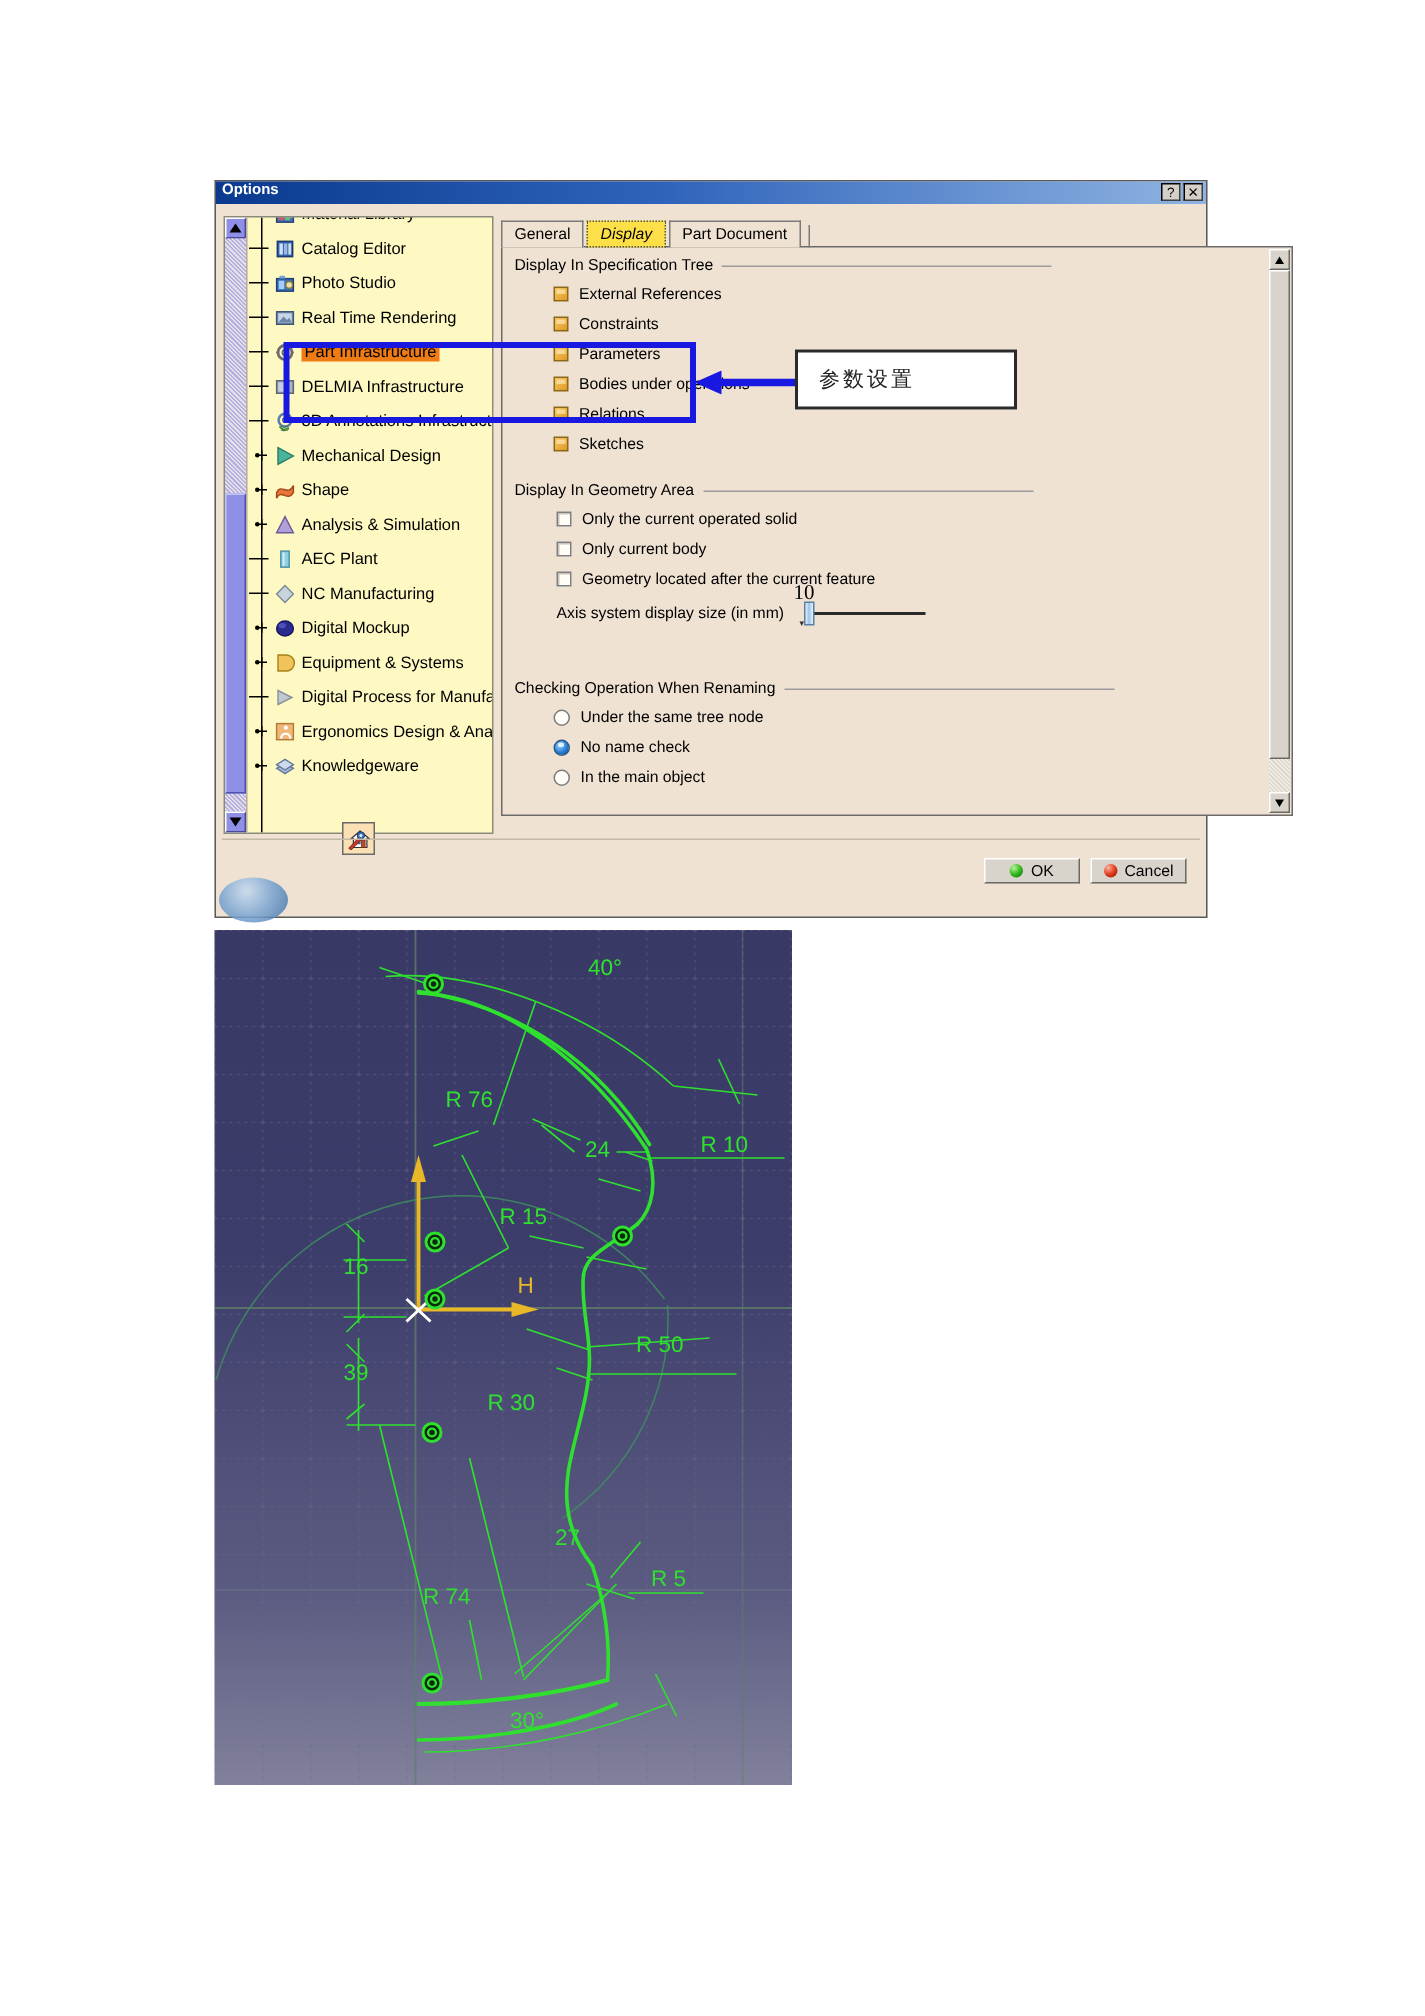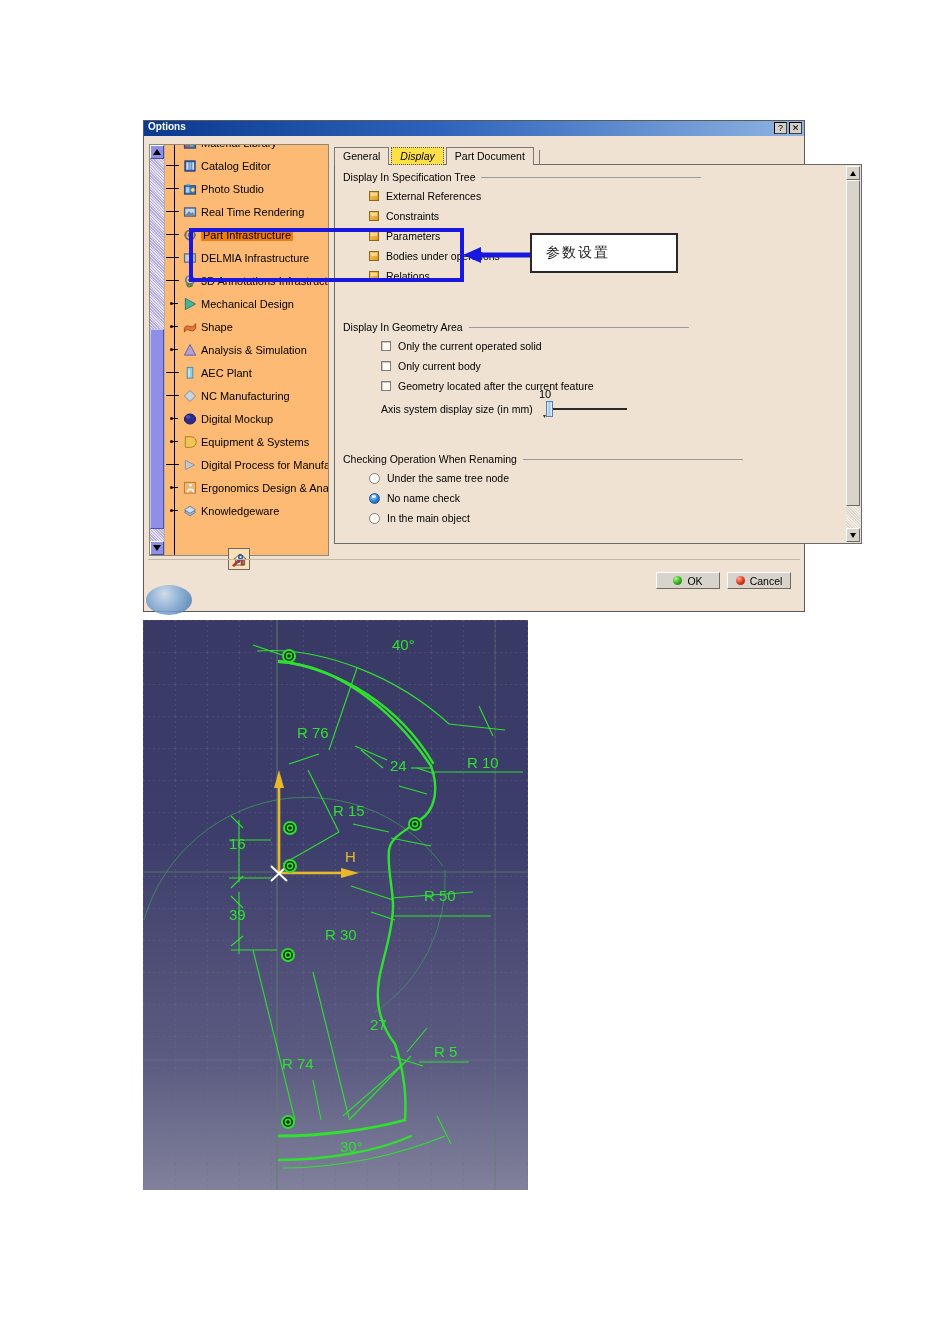--- a/index.html
+++ b/index.html
@@ -30,21 +30,21 @@
     border-right-color:#404040;border-bottom-color:#404040;
     font-size:9px;line-height:11px;text-align:center;color:#000;
     box-sizing:border-box;font-family:"Liberation Sans",sans-serif;
   }
 
   #dialog-body{position:absolute;left:0;top:15px;width:100%;height:477px;}
 
   
   #tree-panel{
     position:absolute;left:5px;top:8px;width:180px;height:412px;
-    background:#fdba74;border:1px solid #8a8a7a;box-sizing:border-box;
+    background:#fef9c3;border:1px solid #8a8a7a;box-sizing:border-box;
     overflow:hidden;
   }
   #tree-scrollbar{
     position:absolute;left:0;top:0;width:15px;height:100%;
     background:#efe2d2;border-right:1px solid #b9ad9a;box-sizing:border-box;
   }
   .tsb-arrow{
     width:14px;height:14px;background:#8f8fe8;border:1px solid #fff;
     border-right-color:#4a4a9a;border-bottom-color:#4a4a9a;
     box-sizing:border-box;display:flex;align-items:center;justify-content:center;
@@ -141,22 +141,22 @@
     background:radial-gradient(circle at 35% 32%,#9fd3ff 0%,#2a7fd4 55%,#0d4a8c 100%);
     border-color:#2a5a8a;
   }
   .radio.on::after{
     content:"";position:absolute;left:2px;top:1.5px;width:4px;height:2.5px;
     border-radius:50%;background:#fff;opacity:.75;
   }
 
   #slider-row{display:flex;align-items:center;font-size:10.5px;color:#000;position:relative;}
   #slider-value{
-    position:absolute;left:158px;top:-10px;font-size:11px;color:#000;
-    font-family:Liberation Sans, sans-serif;
+    position:absolute;left:158px;top:-10px;font-size:14px;color:#000;
+    font-family:Liberation Serif, serif;
   }
   #slider-track{
     position:absolute;left:168px;top:10px;width:78px;height:2px;background:#2a2a2a;
   }
   #slider-thumb{
     position:absolute;left:165px;top:3px;width:7px;height:16px;
     background:linear-gradient(to right,#e8f2fb 0%,#9dc4e8 45%,#e8f2fb 100%);
     border:1px solid #5a7fa5;box-sizing:border-box;
   }
   #slider-tick{position:absolute;left:162px;top:14px;font-size:6px;color:#333;}
@@ -483,29 +483,33 @@
             <span>Parameters</span>
           </div>
           <div class="opt-row">
             <span class="ck-amber"></span>
             <span>Bodies under operations</span>
           </div>
           <div class="opt-row">
             <span class="ck-amber"></span>
             <span>Relations</span>
           </div>
+          <div class="opt-row">
+            <span class="ck-amber"></span>
+            <span>Sketches</span>
+          </div>
         </div>
       </div>
 
       <div class="group" style="top:156px;left:8px;right:22px;">
         <div class="group-title">
           <span>Display In Geometry Area</span>
           <span class="group-line"></span>
         </div>
-        <div style="margin-top:3px;margin-left:38px;">
+        <div style="margin-top:3px;margin-left:28px;">
           <div class="opt-row">
             <span class="ck-empty"></span>
             <span>Only the current operated solid</span>
           </div>
           <div class="opt-row">
             <span class="ck-empty"></span>
             <span>Only current body</span>
           </div>
           <div class="opt-row">
             <span class="ck-empty"></span>

